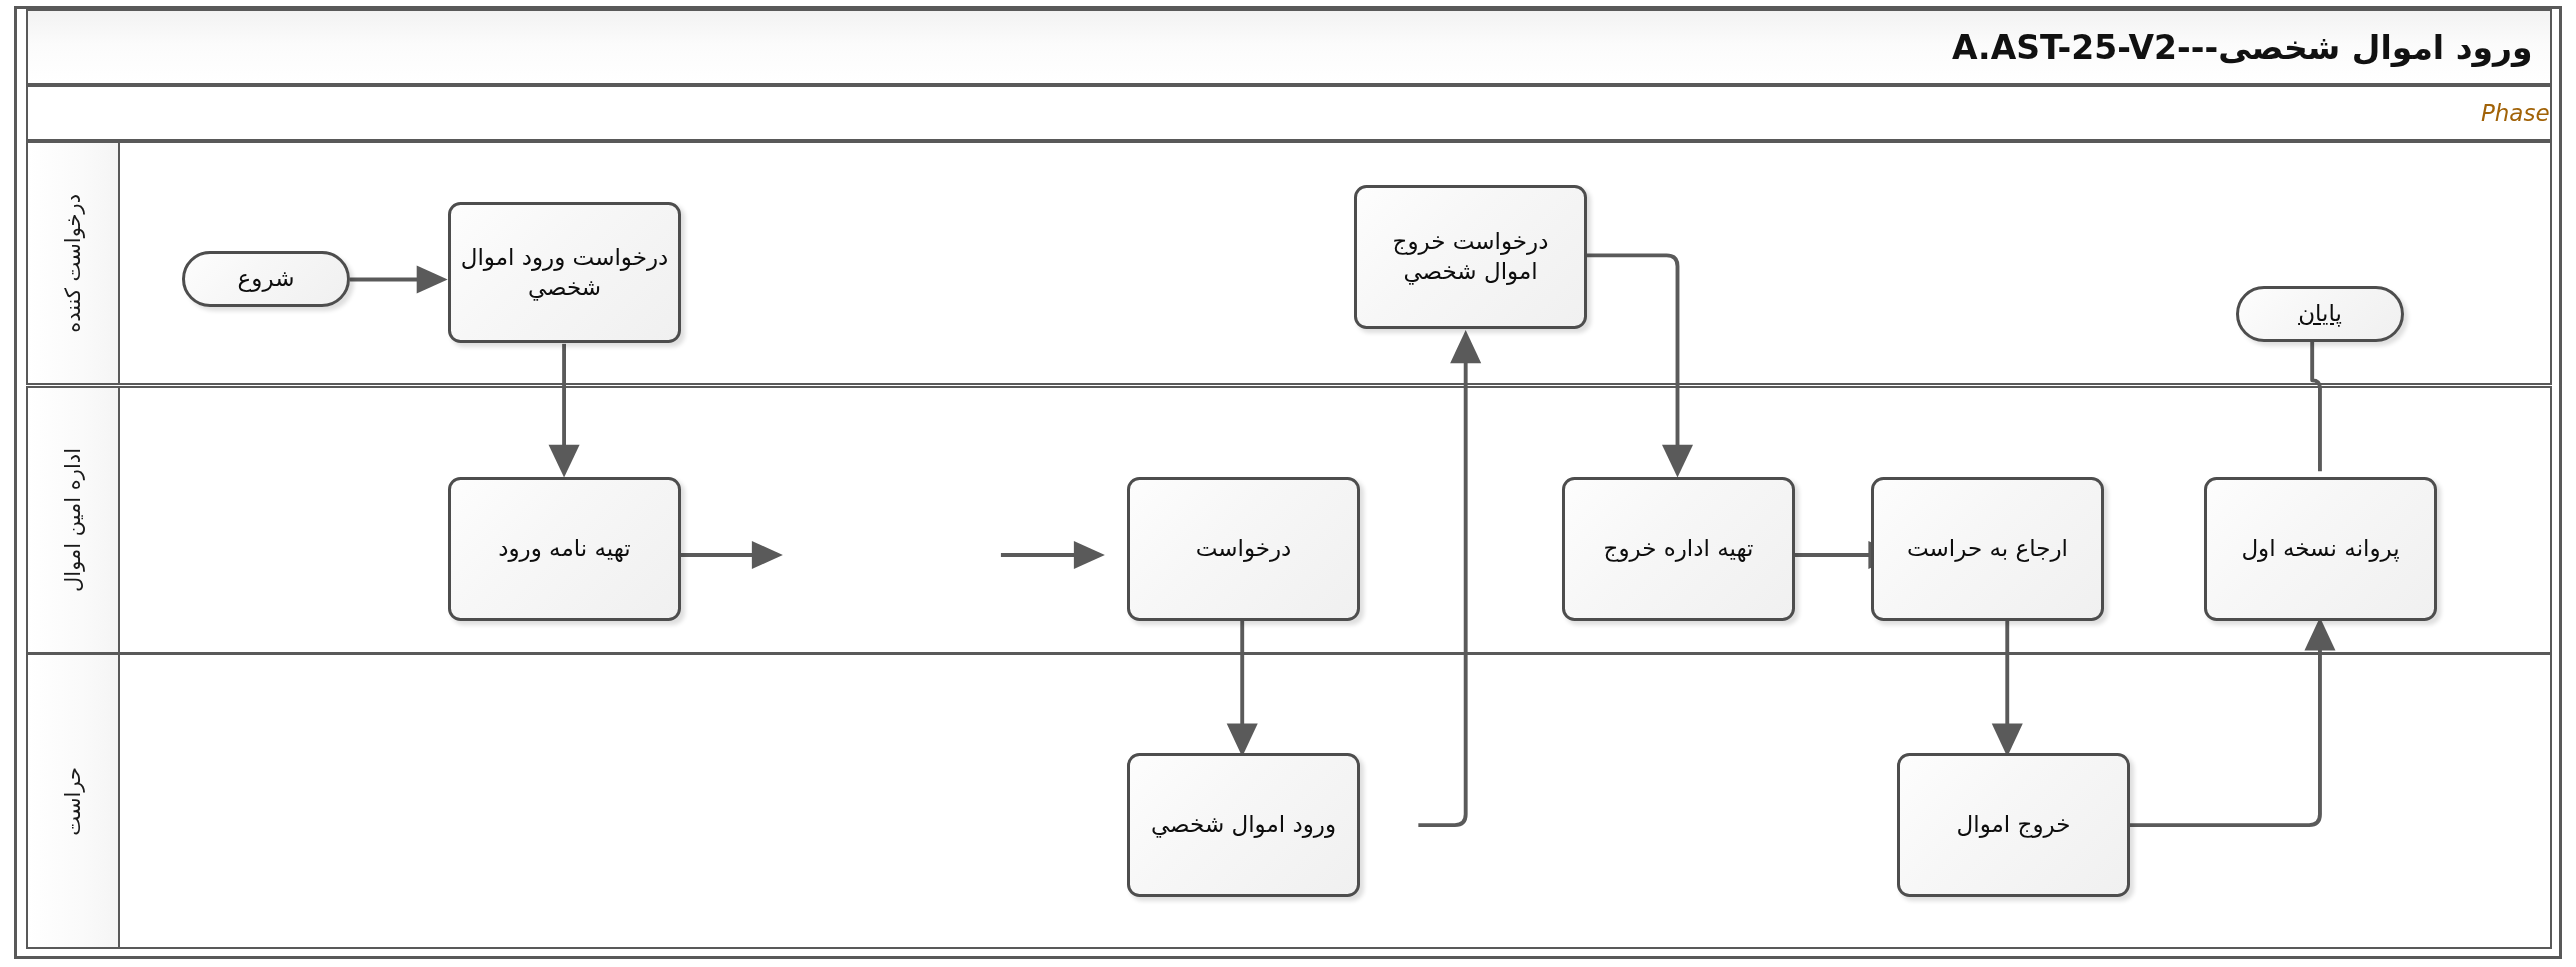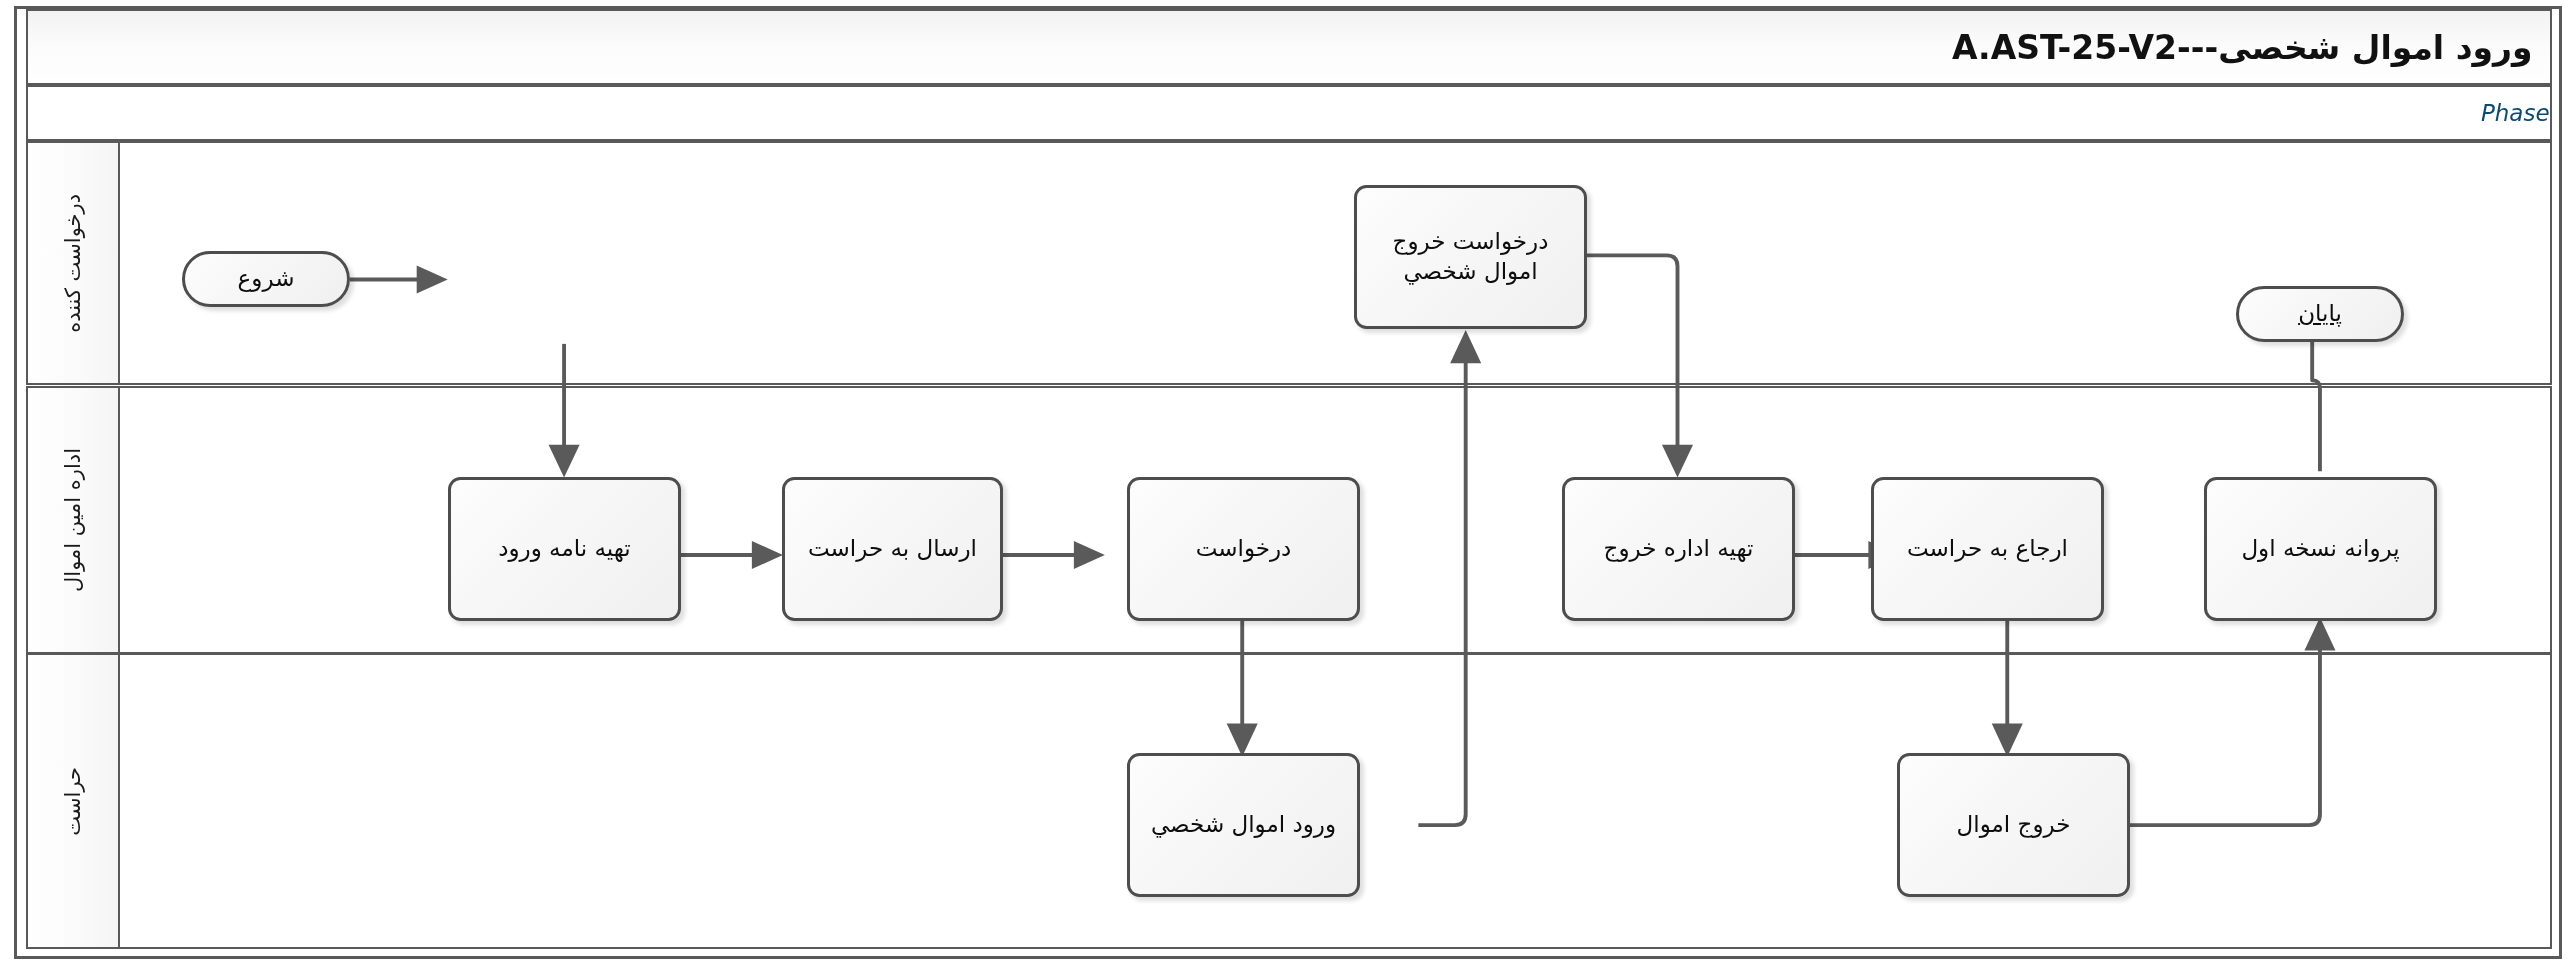--- a/index.html
+++ b/index.html
@@ -27,21 +27,21 @@
     padding-right:17px;letter-spacing:0px;white-space:nowrap;
     direction:rtl;unicode-bidi:plaintext;
   }
   
   .phase-band{
     position:absolute;left:25.6px;top:85px;width:2526px;height:56px;
     background:#ffffff;border:2.3px solid #595959;box-sizing:border-box;
     display:flex;align-items:center;justify-content:flex-start;
   }
   .phase-text{
-    font-size:23px;font-style:italic;color:#0c4a6e;
+    font-size:23px;font-style:italic;color:#a16207;
     padding-left:20px;direction:ltr;
   }
   
   .lane{
     position:absolute;left:25.6px;width:2526px;
     border:2.3px solid #595959;box-sizing:border-box;background:#ffffff;
   }
   .lane-1{top:141px;height:244px;}
   .lane-2{top:386px;height:268px;}
   .lane-3{top:653px;height:296px;}
@@ -145,36 +145,36 @@
     <polygon points="2990,795 2970,838 3010,838"></polygon>
 
     <path d="M 2990 607 L 2990 500 Q 2990 490 2980 490 L 2980 420"></path>
     <polygon points="2980,390 2960,433 3000,433"></polygon>
   </svg>
 
   <div class="node terminator" style="left:182px;top:251px;width:168px;height:56px;text-align:right;">
     <span>شروع</span>
   </div>
 
+  <div class="node" style="left:448px;top:202px;width:233px;height:141px;">
+    <span>درخواست ورود اموال شخصي</span>
+  </div>
 
   <div class="node" style="left:1354px;top:185px;width:233px;height:144px;">
     <span>درخواست خروج اموال شخصي</span>
   </div>
 
   <div class="node terminator" style="left:2236px;top:286px;width:168px;height:56px;text-decoration:underline;">
     <span>پایان</span>
   </div>
 
   <div class="node" style="left:448px;top:477px;width:233px;height:144px;">
     <span>تهيه نامه ورود</span>
   </div>
 
-  <div class="node" style="left:782px;top:477px;width:221px;height:144px;">
-    <span>ارسال به حراست</span>
-  </div>
 
   <div class="node" style="left:1127px;top:477px;width:233px;height:144px;">
     <span>درخواست</span>
   </div>
 
   <div class="node" style="left:1562px;top:477px;width:233px;height:144px;">
     <span>تهيه اداره خروج</span>
   </div>
 
   <div class="node" style="left:1871px;top:477px;width:233px;height:144px;">

